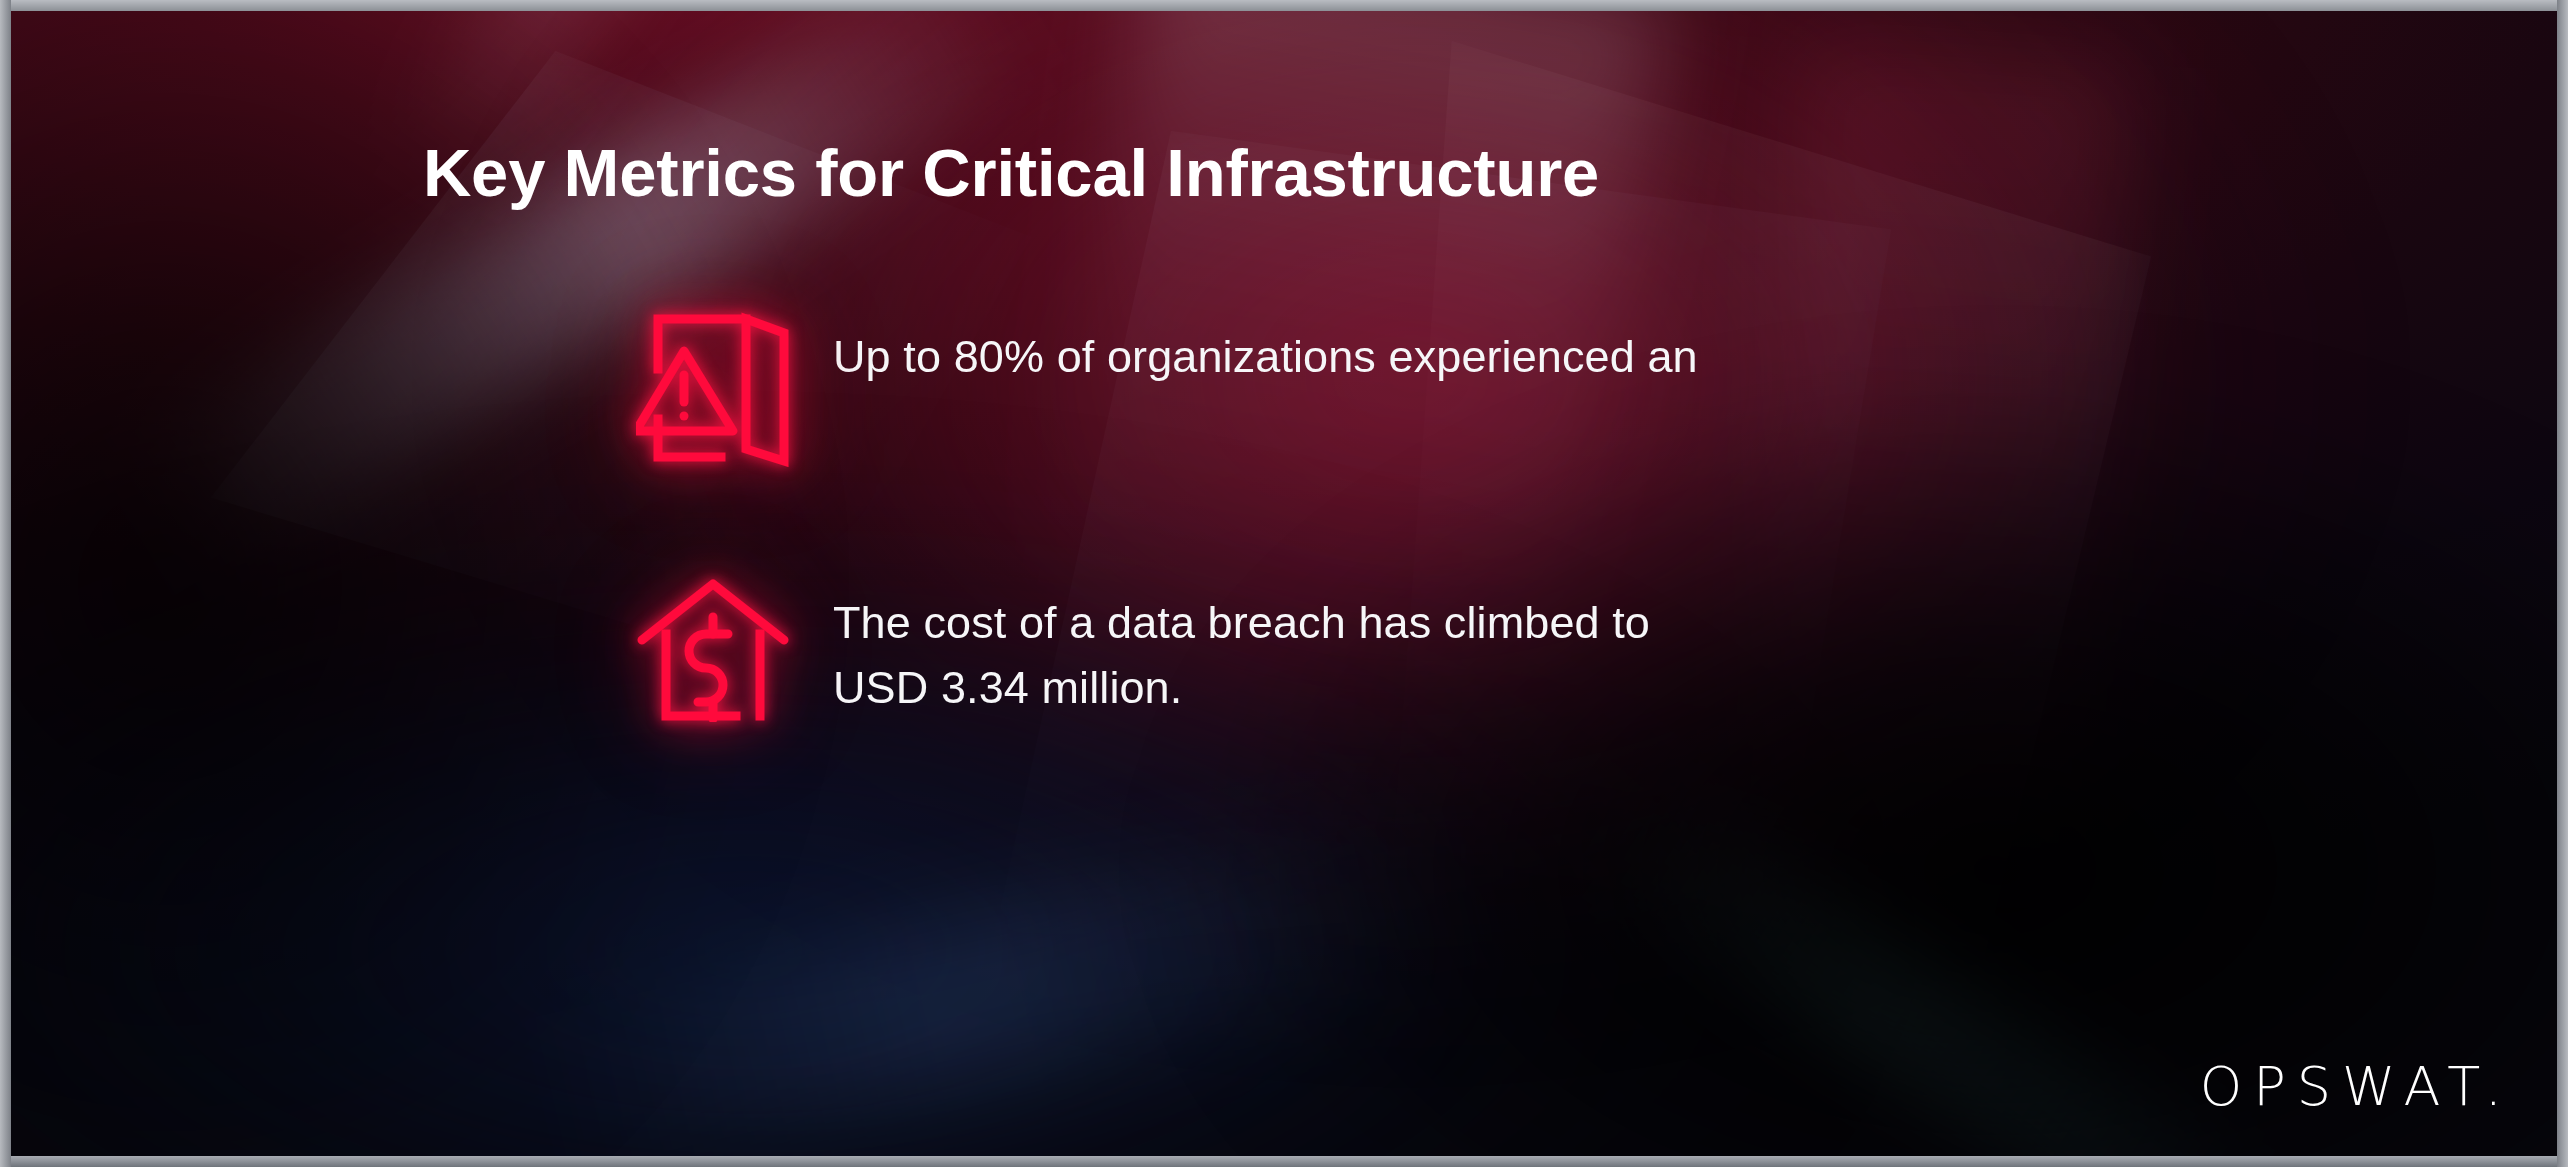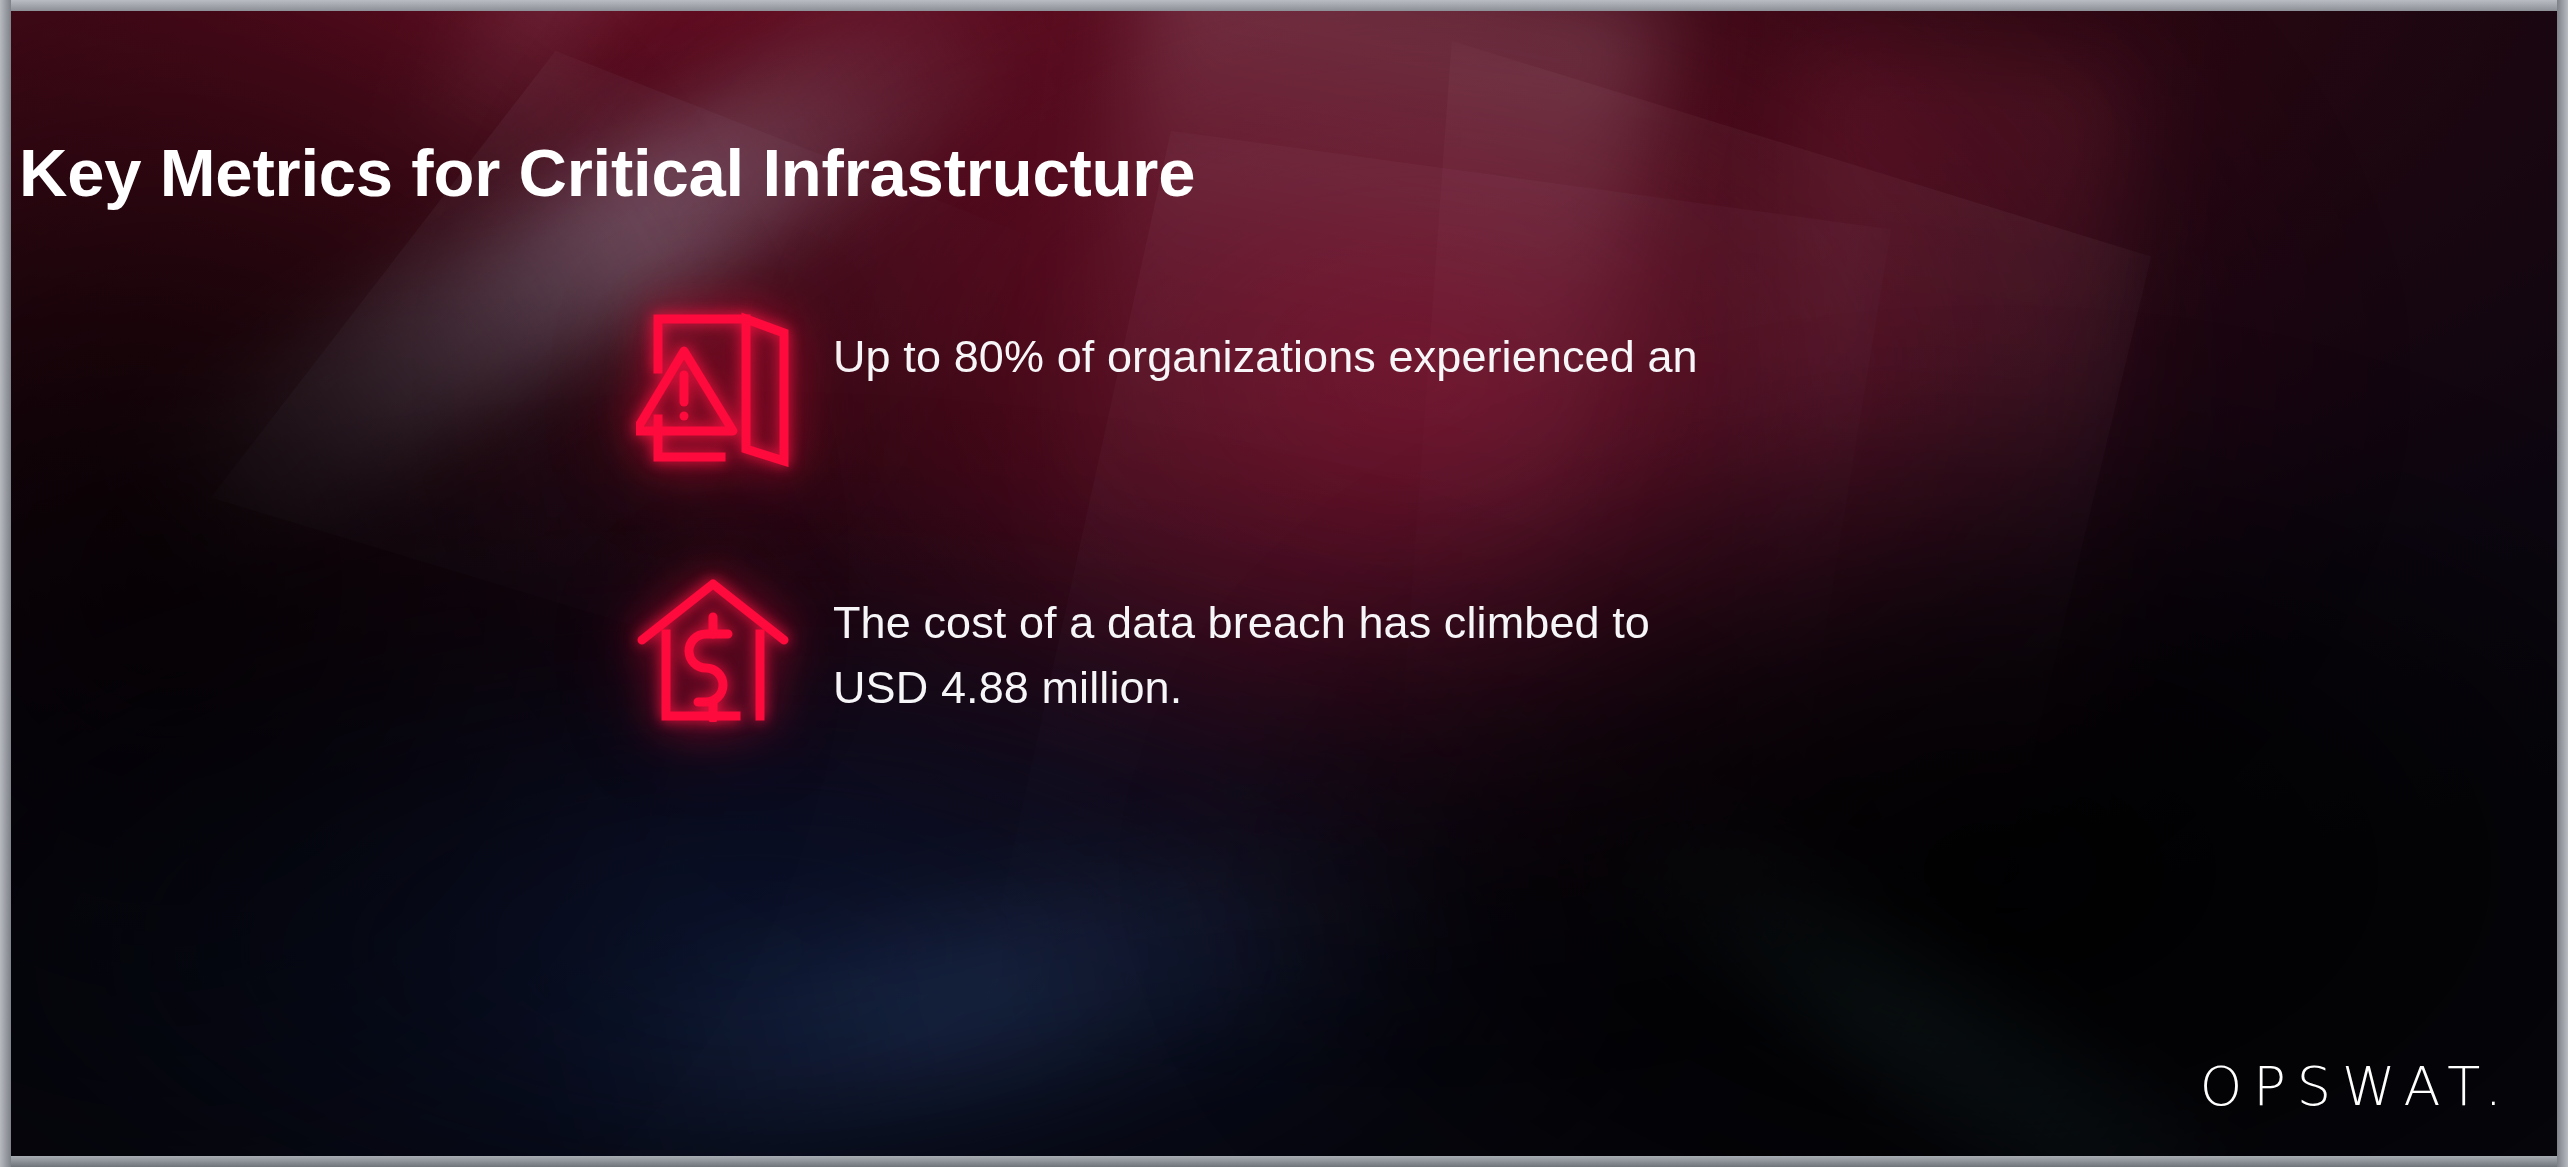--- a/index.html
+++ b/index.html
@@ -174,23 +174,24 @@
 
   
   .content {
     position: absolute;
     inset: 11px;
     z-index: 20;
   }
 
   .page-title {
     position: absolute;
-    left: 8px;
+    left: 0;
     top: 128px;
     width: 2000px;
+    text-align: center;
     font-size: 67px;
     font-weight: 700;
     color: #ffffff;
     letter-spacing: -0.2px;
     line-height: 1.0;
     white-space: nowrap;
   }
 
   .metrics {
     position: absolute;
@@ -315,21 +316,21 @@
 
             <line x1="124" y1="62" x2="124" y2="144"></line>
 
             <path d="M 92 62 L 70 62 A 17 17 0 0 0 70 96 A 17 17 0 0 1 70 130 L 62 130" stroke-linecap="round" stroke-linejoin="round"></path>
             <line x1="77" y1="45" x2="77" y2="62" stroke-linecap="round"></line>
             <line x1="77" y1="130" x2="77" y2="147" stroke-linecap="round"></line>
           </svg>
         </div>
         <div class="metric-text">
           <span class="line">The cost of a data breach has climbed to</span>
-          <span class="line">USD 4.88 million.</span>
+          <span class="line">USD 3.34 million.</span>
         </div>
       </div>
 
     </div>
 
     <div class="logo">OPSWAT.</div>
 
   </div>
 
   <div class="frame-edge frame-top"></div>

